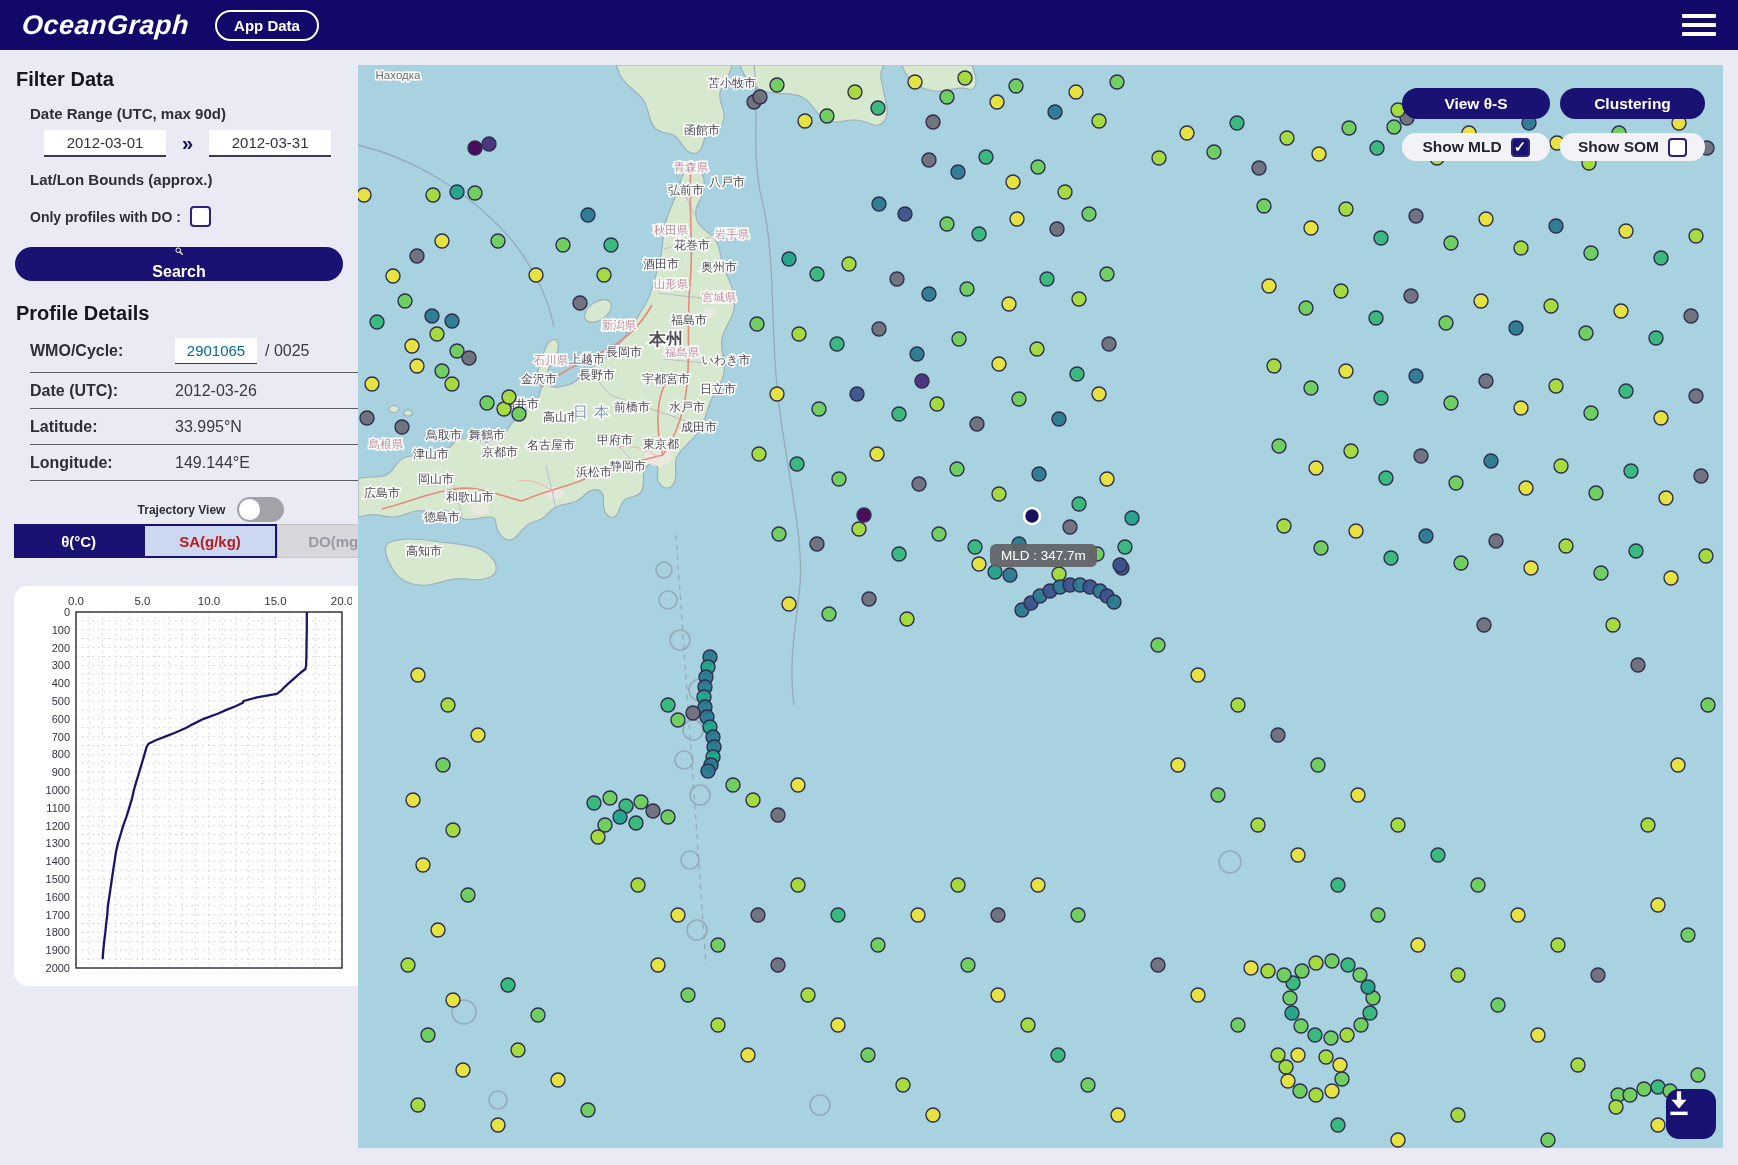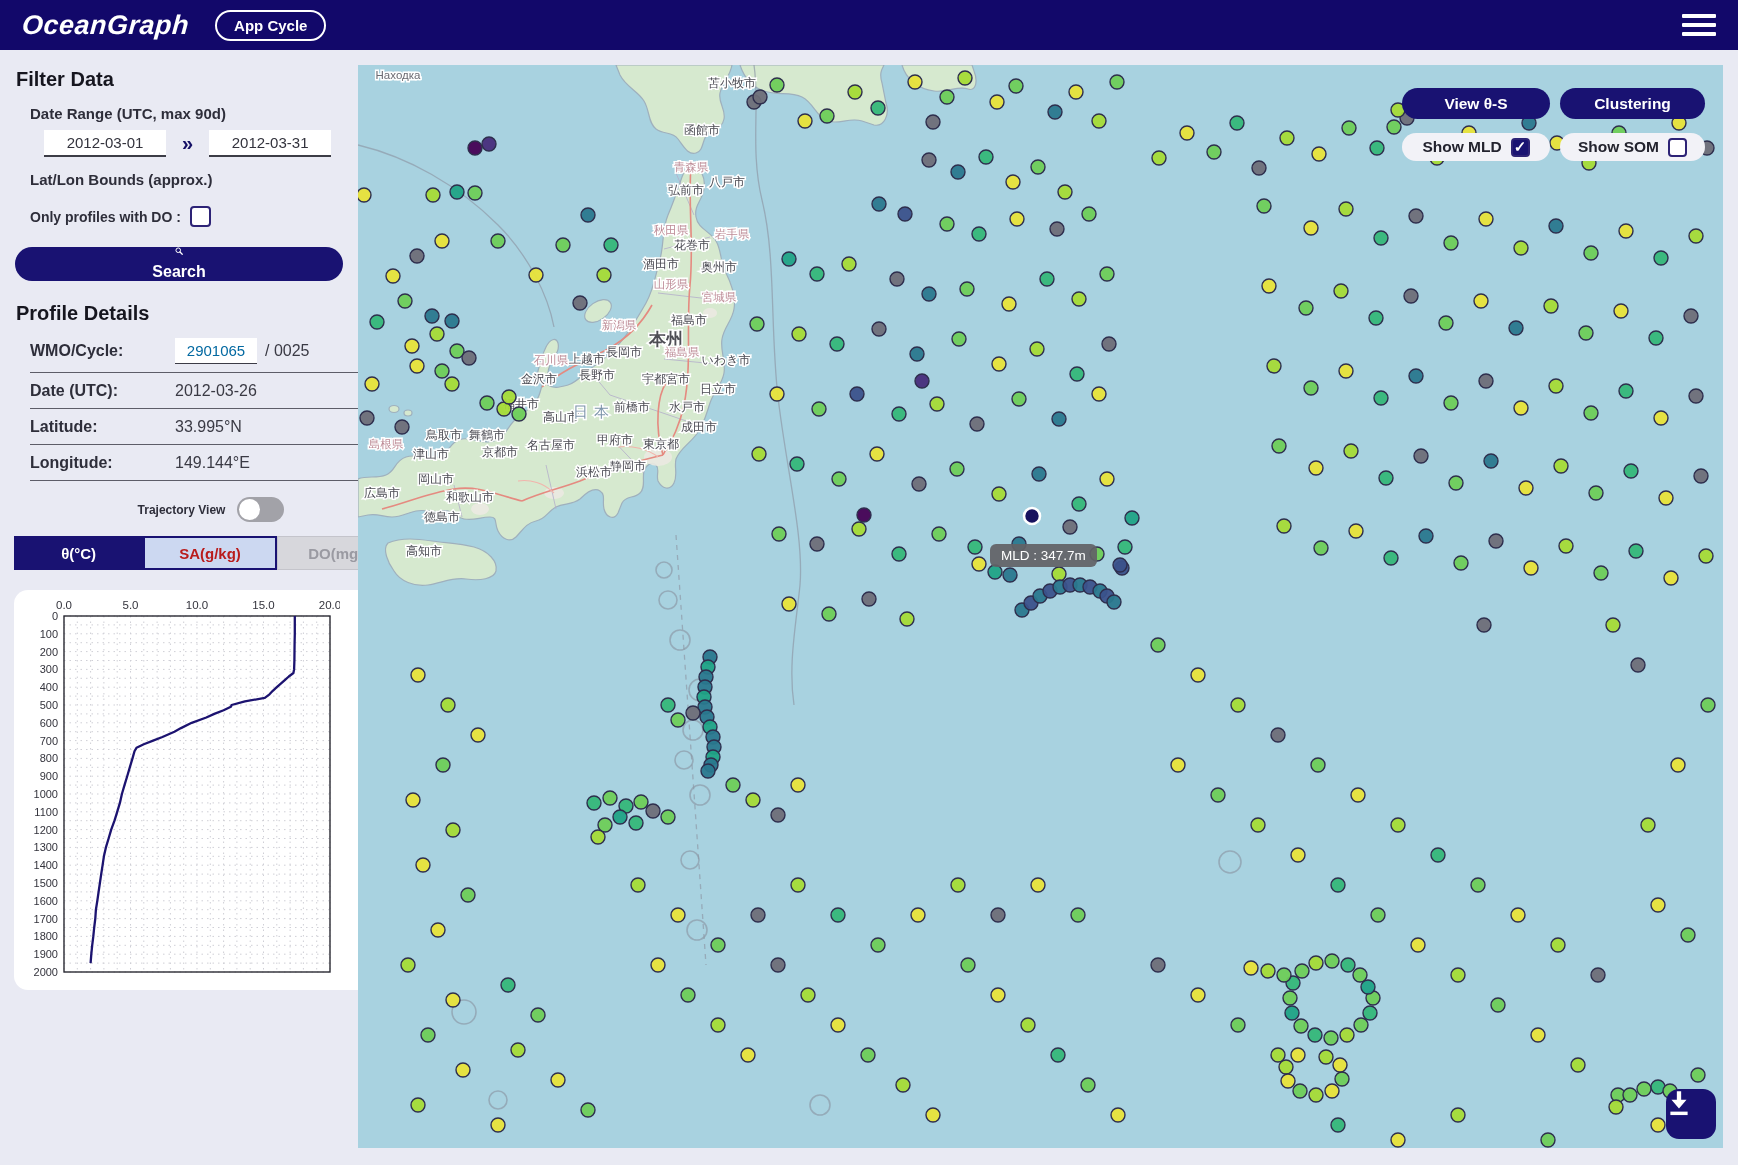--- a/index.html
+++ b/index.html
@@ -41,48 +41,48 @@
     padding:9px 0 8px 0; }
   .prow .pl { width:145px; font-size:16px; font-weight:bold; color:#2e2e3a; }
   .prow .pv { font-size:16px; color:#3a3a44; }
   .wmo-input { width:82px; height:26px; background:#fff; border:none; border-bottom:1.5px solid #3c3c46;
     text-align:center; font-size:15px; color:#0369a1; font-family:"Liberation Sans",sans-serif; }
   .traj-row { display:flex; align-items:center; justify-content:center; gap:12px; margin:16px 0 0 0; position:relative; }
   .traj-lbl { font-size:12px; font-weight:bold; color:#2e2e3a; }
   .toggle { width:47px; height:25px; background:#a2a2a8; border-radius:13px; position:relative; cursor:pointer; }
   .toggle .knob { position:absolute; left:2px; top:2px; width:21px; height:21px; background:#fff; border-radius:50%; }
   .dl-side { position:absolute; right:6px; top:0; cursor:pointer; }
-  .tabs { display:flex; margin-top:14px; }
+  .tabs { display:flex; margin-top:2px; }
   .tab { flex:1; height:34px; display:flex; align-items:center; justify-content:center;
     font-size:15px; font-weight:bold; cursor:pointer; }
   .tab.active { background:#191272; color:#fff; }
   .tab.plain { background:#ccd8f1; color:#b91c1c; border:2px solid #191272; }
   .tab.disabled { background:#d7d7dc; color:#9a9aa2; border:1px solid #c4c4cb; cursor:default; }
-  .chart-card { margin-top:20px; background:#fff; border-radius:14px; padding:4px 4px; }
+  .chart-card { margin-top:28px; background:#fff; border-radius:14px; padding:4px 16px; }
 
   .map { position:absolute; left:358px; top:65px; width:1365px; height:1083px; background:#a8d2e0;
     overflow:hidden; cursor:grab; }
   .map svg { position:absolute; left:0; top:0; }
   .overlay-btn { position:absolute; height:31px; background:#191272; border:none; border-radius:16px;
     color:#fff; font-size:15.5px; font-weight:bold; cursor:pointer; font-family:"Liberation Sans",sans-serif; }
   .pill { position:absolute; height:28px; background:#f2f2f7; border-radius:14px; display:flex;
     align-items:center; justify-content:center; gap:9px; font-size:15.5px; font-weight:bold;
     color:#23232e; cursor:pointer; }
   .pill .cbox { width:19px; height:19px; }
   .tooltip { position:absolute; left:632px; top:479px; background:rgba(98,98,102,.93); color:#fff;
     font-size:13.5px; padding:4px 11px; border-radius:6px; white-space:nowrap; }
   .fab { position:absolute; right:7px; bottom:9px; width:50px; height:50px; background:#191272;
     border:none; border-radius:13px; cursor:pointer; display:flex; align-items:center; justify-content:center; }
 </style>
 </head>
 <body>
 
 <header class="navbar">
   <div class="logo">OceanGraph</div>
-  <button class="app-guide">App Cycle</button>
+  <button class="app-guide">App Data</button>
   <div class="burger">
       <span></span>
       <span></span>
       <span></span>
     </div>
 </header>
 
 <aside class="sidebar">
 
   <div class="sec-head">

